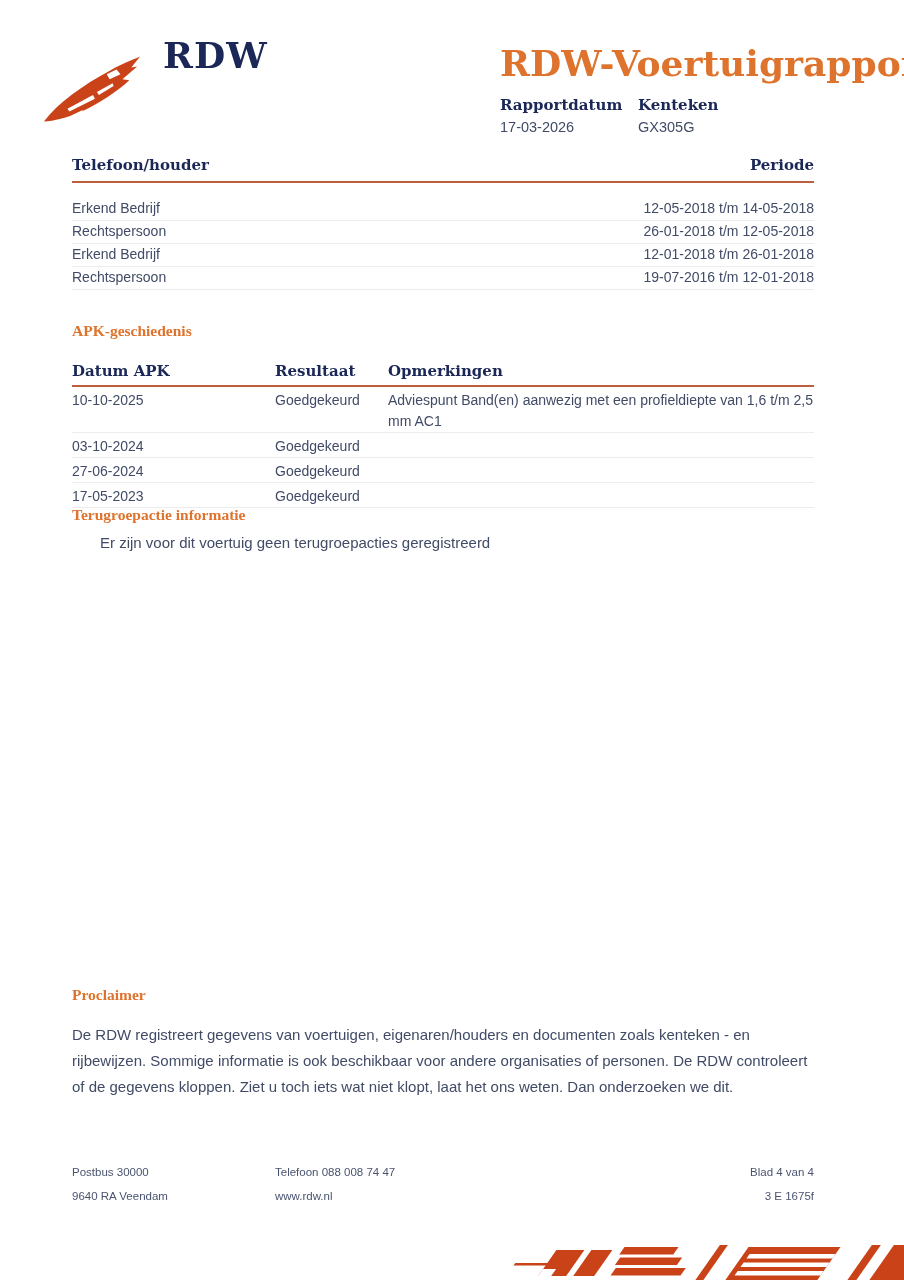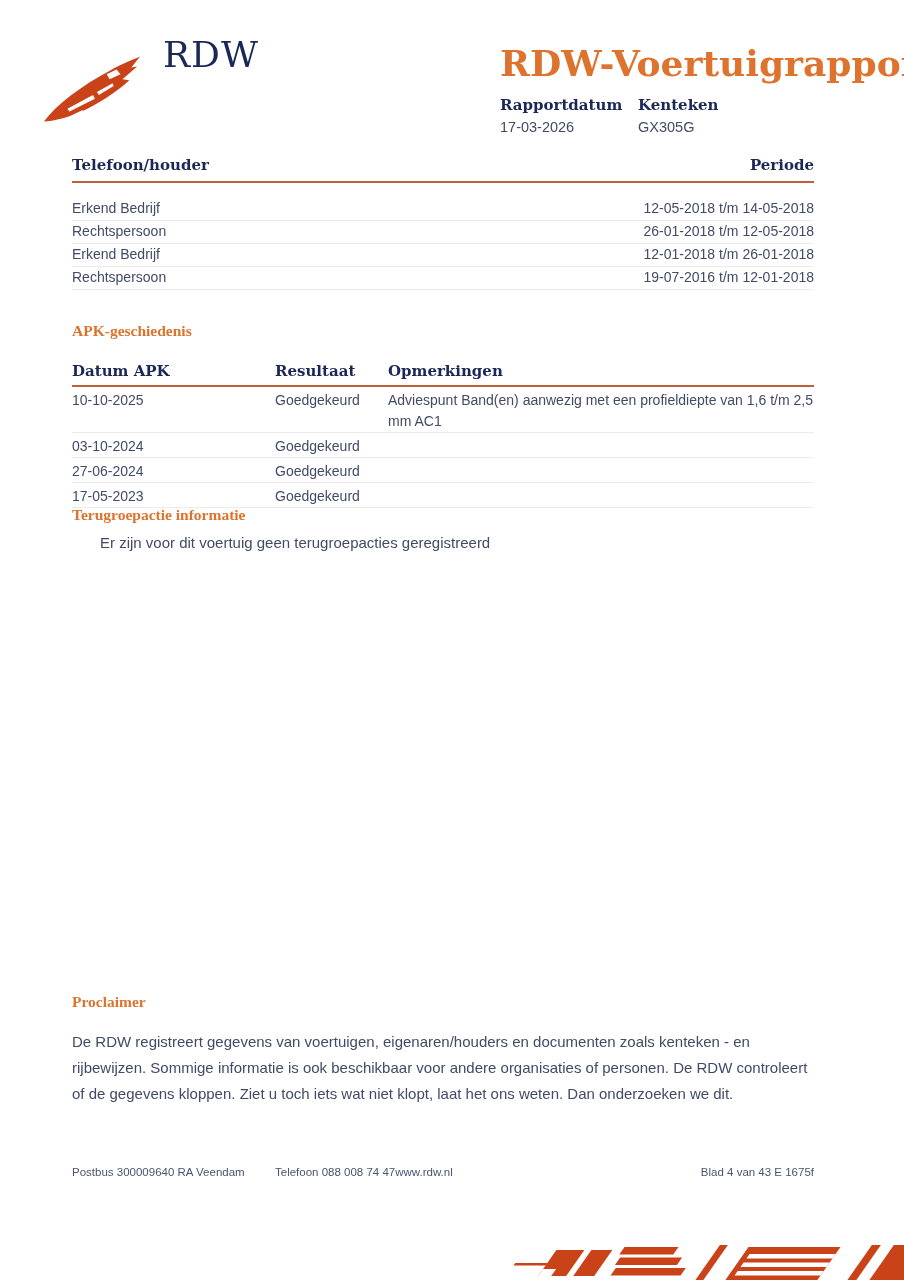--- a/index.html
+++ b/index.html
@@ -11,21 +11,21 @@
     font-family:"Liberation Sans", sans-serif;
     color:#414B66;
     overflow:hidden;
   }
 
   
   .logo-feather { position:absolute; left:38px; top:50px; width:108px; height:80px; }
   .logo-wordmark {
     position:absolute; left:163px; top:34px;
     font-family:"DejaVu Serif", "Liberation Serif", serif;
-    font-weight:400; font-size:36px; letter-spacing:1px;
+    font-weight:700; font-size:36px; letter-spacing:1px;
     color:#1B2857;
   }
   .doc-title {
     position:absolute; left:500px; top:42px;
     font-family:"DejaVu Serif", "Liberation Serif", serif;
     font-weight:700; font-size:36px;
     color:#DE732D; white-space:nowrap;
   }
   .meta { position:absolute; left:500px; top:96px; display:flex; }
   .meta-col { width:138px; }
@@ -83,21 +83,21 @@
   
   .proclaimer-section { top:986px; }
   .proclaimer-text { margin-top:18px; font-size:15px; line-height:26px; color:#414B66; }
 
   
   .page-footer {
     position:absolute; left:72px; top:1166px; width:742px;
     font-size:11.5px; color:#4A5470;
     display:flex;
   }
-  .footer-col { display:flex; flex-direction:row; }
+  .footer-col { display:flex; flex-direction:column; gap:12px; }
   .footer-col.addr { width:203px; }
   .footer-col.contact { flex:1; }
   .footer-col.pageinfo { text-align:right; }
 
   .speed-graphic { position:absolute; right:-8px; bottom:-4px; width:412px; height:42px; }
 </style>
 </head>
 <body>
 
 <div class="page">
@@ -176,21 +176,21 @@
       <span>Goedgekeurd</span>
       <span></span>
     </div>
   </section>
 
   <section class="content recall-section" style="position:absolute;">
     <h2 class="section-heading">Terugroepactie informatie</h2>
     <p class="recall-text">Er zijn voor dit voertuig geen terugroepacties geregistreerd</p>
   </section>
 
-  <section class="content proclaimer-section" style="position:absolute;margin-top:7px;">
+  <section class="content proclaimer-section" style="position:absolute;">
     <h2 class="section-heading">Proclaimer</h2>
     <p class="proclaimer-text">De RDW registreert gegevens van voertuigen, eigenaren/houders en documenten zoals kenteken - en rijbewijzen. Sommige informatie is ook beschikbaar voor andere organisaties of personen. De RDW controleert of de gegevens kloppen. Ziet u toch iets wat niet klopt, laat het ons weten. Dan onderzoeken we dit.</p>
   </section>
 
   <footer class="page-footer">
     <div class="footer-col addr">
       <span>Postbus 30000</span>
       <span>9640 RA Veendam</span>
     </div>
     <div class="footer-col contact">

